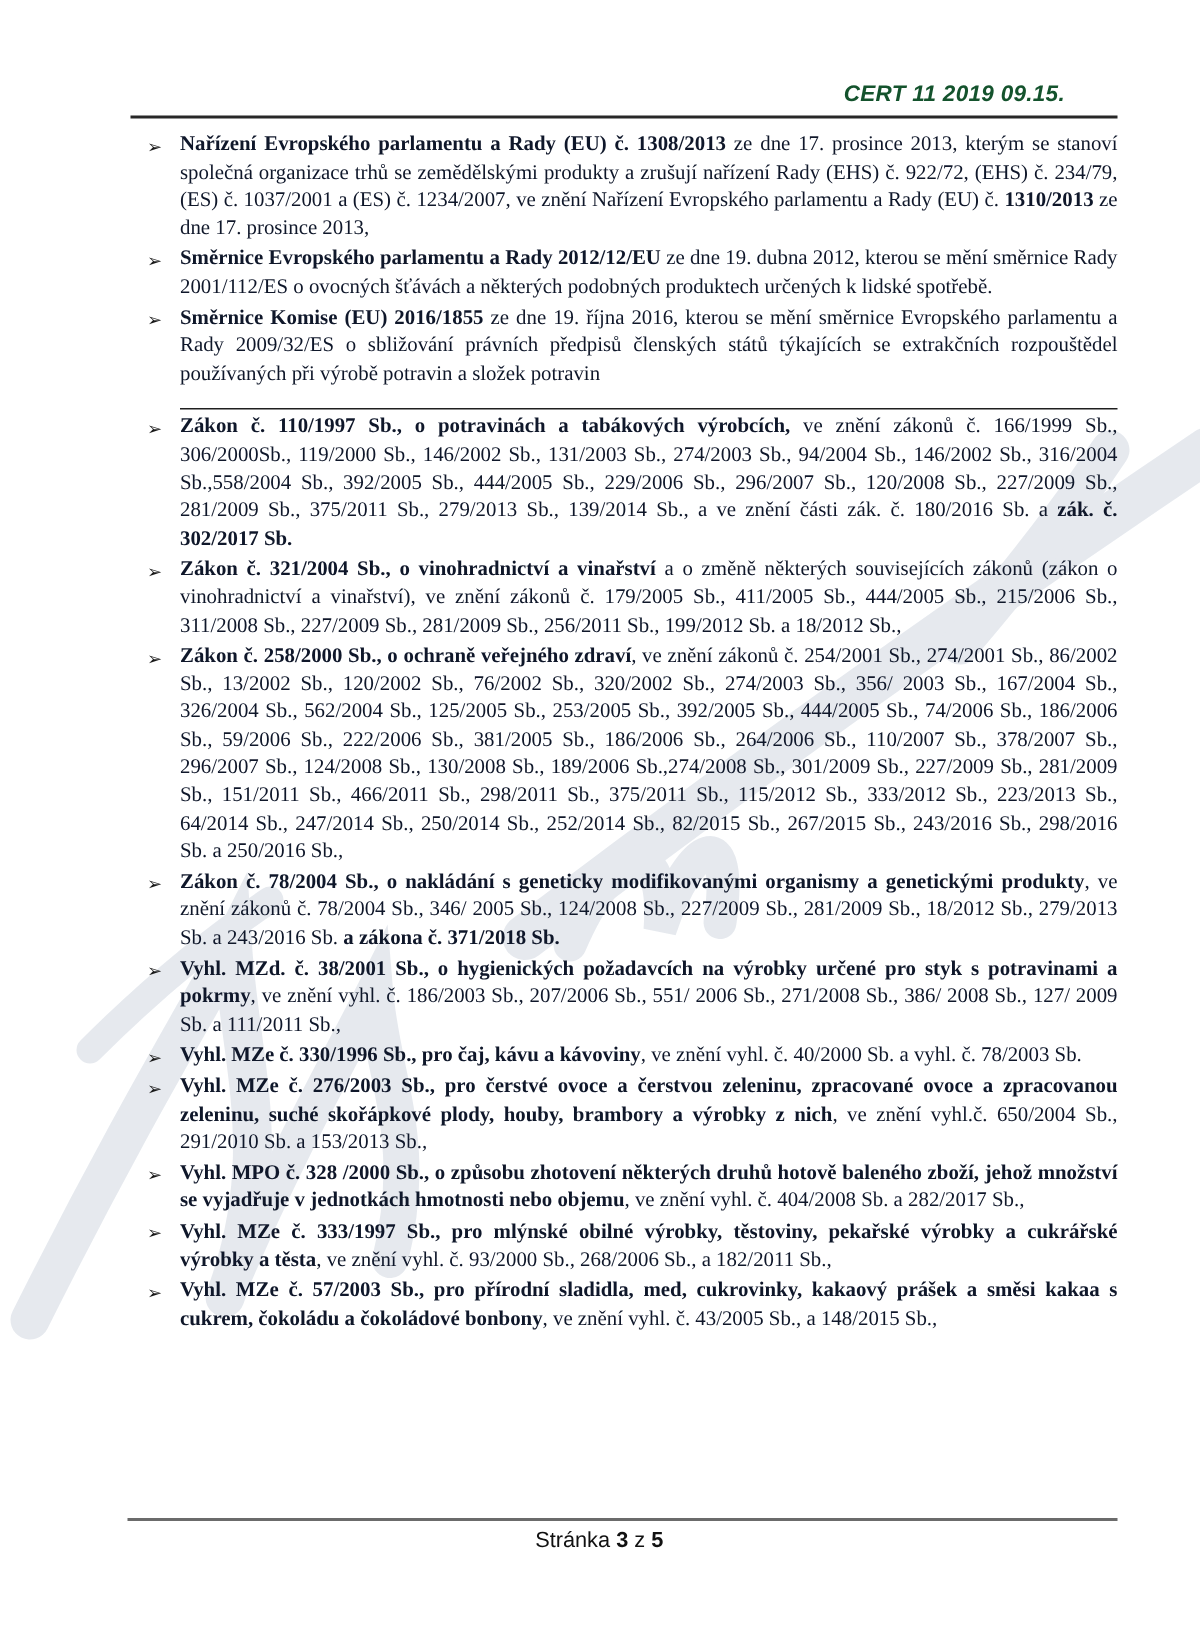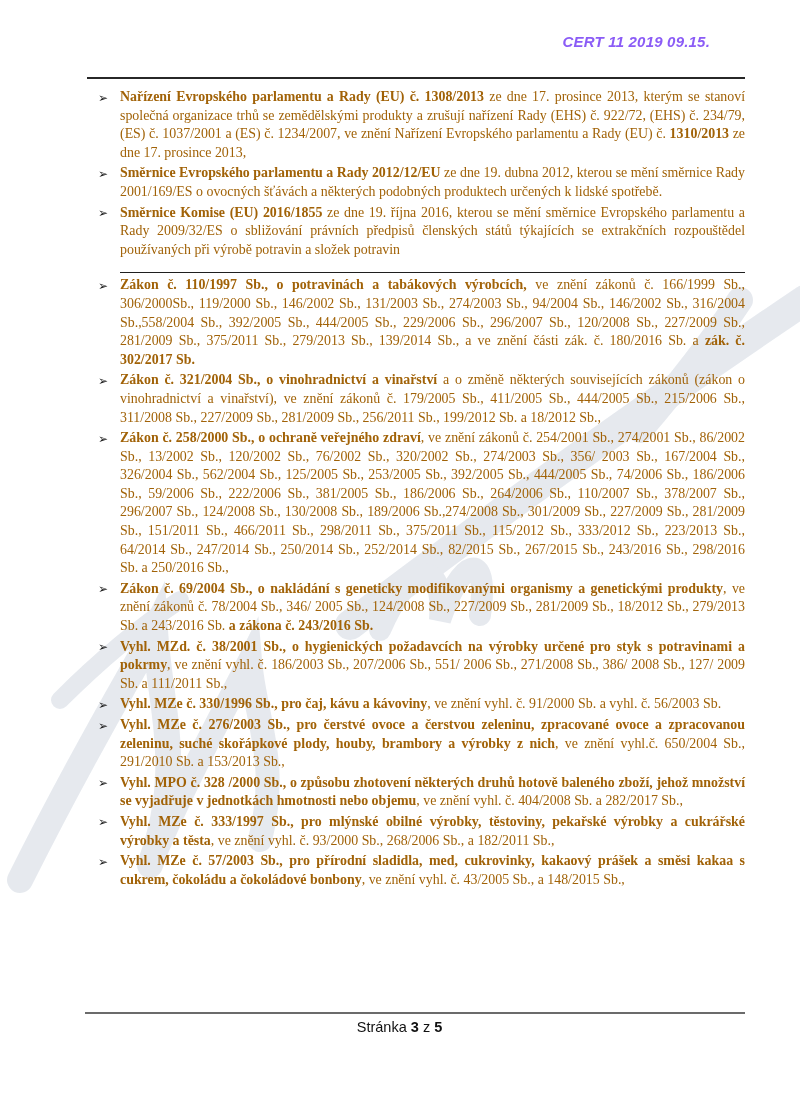--- a/index.html
+++ b/index.html
@@ -2,40 +2,40 @@
 <html><head>
 <meta charset="utf-8">
 <style>
   html,body{margin:0;padding:0;}
   body{
     width:800px;height:1100px;position:relative;background:#ffffff;
     font-family:"Liberation Serif", serif;color:#151515;overflow:hidden;
   }
   .watermark{position:absolute;left:0;top:0;width:800px;height:1100px;z-index:0;pointer-events:none;}
   .header-code{
-    position:absolute;top:33px;right:90px;z-index:2;
+    position:absolute;top:54px;right:90px;z-index:2;
     font-family:"Liberation Sans", sans-serif;font-style:italic;font-weight:600;
-    font-size:15px;color:#8b5cf6;letter-spacing:0.2px;
+    font-size:15px;color:#14532d;letter-spacing:0.2px;
   }
   .header-rule{
     position:absolute;top:77px;left:87px;width:658px;height:0;
     border-top:2px solid #272727;z-index:2;
   }
   .content{
     position:absolute;left:98px;top:88px;width:647px;z-index:1;
   }
   .item{
     position:relative;padding-left:22px;text-align:justify;
     font-size:13.9px;line-height:18.6px;margin-bottom:2px;color:#151515;
   }
   .bullet{
     position:absolute;left:0;top:0.5px;font-family:"DejaVu Sans", sans-serif;
     font-size:12px;color:#1a1a1a;
   }
-  .seg{color:#a16207;}
+  .seg{color:#0f172a;}
   .seg.bold{font-weight:700;}
   .list-separator{
     margin:13px 0 3px 22px;border-top:1.8px solid #1f1f1f;height:0;width:625px;
   }
   .footer-rule{
     position:absolute;top:1012px;left:85px;width:660px;height:0;
     border-top:2px solid #6b6b6b;z-index:2;
   }
   .footer{
     position:absolute;top:1019px;left:0;width:799px;text-align:center;z-index:2;
@@ -56,31 +56,31 @@
     <path stroke-width="18" d="M 60 700 Q 120 640 180 600"></path>
   </g>
 </svg>
 
 <div class="header-code">CERT 11 2019 09.15.</div>
 <div class="header-rule"></div>
 
 <div class="content">
   <div>
       <div class="item"><span class="bullet">➢</span><span class="seg bold">Nařízení Evropského parlamentu a Rady (EU) č. 1308/2013</span><span class="seg"> ze dne 17. prosince 2013, kterým se stanoví společná organizace trhů se zemědělskými produkty a zrušují nařízení Rady (EHS) č. 922/72, (EHS) č. 234/79, (ES) č. 1037/2001 a (ES) č. 1234/2007, ve znění Nařízení Evropského parlamentu a Rady (EU) č. </span><span class="seg bold">1310/2013</span><span class="seg"> ze dne 17. prosince 2013,</span></div>
-      <div class="item"><span class="bullet">➢</span><span class="seg bold">Směrnice Evropského parlamentu a Rady 2012/12/EU</span><span class="seg"> ze dne 19. dubna 2012, kterou se mění směrnice Rady 2001/169/ES o ovocných šťávách a některých podobných produktech určených k lidské spotřebě.</span></div>
+      <div class="item"><span class="bullet">➢</span><span class="seg bold">Směrnice Evropského parlamentu a Rady 2012/12/EU</span><span class="seg"> ze dne 19. dubna 2012, kterou se mění směrnice Rady 2001/112/ES o ovocných šťávách a některých podobných produktech určených k lidské spotřebě.</span></div>
       <div class="item"><span class="bullet">➢</span><span class="seg bold">Směrnice Komise (EU) 2016/1855</span><span class="seg"> ze dne 19. října 2016, kterou se mění směrnice Evropského parlamentu a Rady 2009/32/ES o sbližování právních předpisů členských států týkajících se extrakčních rozpouštědel používaných při výrobě potravin a složek potravin</span></div>
     </div>
   <div class="list-separator"></div>
   <div>
       <div class="item"><span class="bullet">➢</span><span class="seg bold">Zákon č. 110/1997 Sb., o potravinách a tabákových výrobcích,</span><span class="seg"> ve znění zákonů č. 166/1999 Sb., 306/2000Sb., 119/2000 Sb., 146/2002 Sb., 131/2003 Sb., 274/2003 Sb., 94/2004 Sb., 146/2002 Sb., 316/2004 Sb.,558/2004 Sb., 392/2005 Sb., 444/2005 Sb., 229/2006 Sb., 296/2007 Sb., 120/2008 Sb., 227/2009 Sb., 281/2009 Sb., 375/2011 Sb., 279/2013 Sb., 139/2014 Sb., a ve znění části zák. č. 180/2016 Sb. a </span><span class="seg bold">zák. č. 302/2017 Sb.</span></div>
       <div class="item"><span class="bullet">➢</span><span class="seg bold">Zákon č. 321/2004 Sb., o vinohradnictví a vinařství</span><span class="seg"> a o změně některých souvisejících zákonů (zákon o vinohradnictví a vinařství), ve znění zákonů č. 179/2005 Sb., 411/2005 Sb., 444/2005 Sb., 215/2006 Sb., 311/2008 Sb., 227/2009 Sb., 281/2009 Sb., 256/2011 Sb., 199/2012 Sb. a 18/2012 Sb.,</span></div>
       <div class="item"><span class="bullet">➢</span><span class="seg bold">Zákon č. 258/2000 Sb., o ochraně veřejného zdraví</span><span class="seg">, ve znění zákonů č. 254/2001 Sb., 274/2001 Sb., 86/2002 Sb., 13/2002 Sb., 120/2002 Sb., 76/2002 Sb., 320/2002 Sb., 274/2003 Sb., 356/ 2003 Sb., 167/2004 Sb., 326/2004 Sb., 562/2004 Sb., 125/2005 Sb., 253/2005 Sb., 392/2005 Sb., 444/2005 Sb., 74/2006 Sb., 186/2006 Sb., 59/2006 Sb., 222/2006 Sb., 381/2005 Sb., 186/2006 Sb., 264/2006 Sb., 110/2007 Sb., 378/2007 Sb., 296/2007 Sb., 124/2008 Sb., 130/2008 Sb., 189/2006 Sb.,274/2008 Sb., 301/2009 Sb., 227/2009 Sb., 281/2009 Sb., 151/2011 Sb., 466/2011 Sb., 298/2011 Sb., 375/2011 Sb., 115/2012 Sb., 333/2012 Sb., 223/2013 Sb., 64/2014 Sb., 247/2014 Sb., 250/2014 Sb., 252/2014 Sb., 82/2015 Sb., 267/2015 Sb., 243/2016 Sb., 298/2016 Sb. a 250/2016 Sb.,</span></div>
-      <div class="item"><span class="bullet">➢</span><span class="seg bold">Zákon č. 69/2004 Sb., o nakládání s geneticky modifikovanými organismy a genetickými produkty</span><span class="seg">, ve znění zákonů č. 78/2004 Sb., 346/ 2005 Sb., 124/2008 Sb., 227/2009 Sb., 281/2009 Sb., 18/2012 Sb., 279/2013 Sb. a 243/2016 Sb.</span><span class="seg bold"> a zákona č. 243/2016 Sb.</span></div>
+      <div class="item"><span class="bullet">➢</span><span class="seg bold">Zákon č. 78/2004 Sb., o nakládání s geneticky modifikovanými organismy a genetickými produkty</span><span class="seg">, ve znění zákonů č. 78/2004 Sb., 346/ 2005 Sb., 124/2008 Sb., 227/2009 Sb., 281/2009 Sb., 18/2012 Sb., 279/2013 Sb. a 243/2016 Sb.</span><span class="seg bold"> a zákona č. 371/2018 Sb.</span></div>
       <div class="item"><span class="bullet">➢</span><span class="seg bold">Vyhl. MZd. č. 38/2001 Sb., o hygienických požadavcích na výrobky určené pro styk s potravinami a pokrmy</span><span class="seg">, ve znění vyhl. č. 186/2003 Sb., 207/2006 Sb., 551/ 2006 Sb., 271/2008 Sb., 386/ 2008 Sb., 127/ 2009 Sb. a 111/2011 Sb.,</span></div>
-      <div class="item"><span class="bullet">➢</span><span class="seg bold">Vyhl. MZe č. 330/1996 Sb., pro čaj, kávu a kávoviny</span><span class="seg">, ve znění vyhl. č. 91/2000 Sb. a vyhl. č. 56/2003 Sb.</span></div>
+      <div class="item"><span class="bullet">➢</span><span class="seg bold">Vyhl. MZe č. 330/1996 Sb., pro čaj, kávu a kávoviny</span><span class="seg">, ve znění vyhl. č. 40/2000 Sb. a vyhl. č. 78/2003 Sb.</span></div>
       <div class="item"><span class="bullet">➢</span><span class="seg bold">Vyhl. MZe č. 276/2003 Sb., pro čerstvé ovoce a čerstvou zeleninu, zpracované ovoce a zpracovanou zeleninu, suché skořápkové plody, houby, brambory a výrobky z nich</span><span class="seg">, ve znění vyhl.č. 650/2004 Sb., 291/2010 Sb. a 153/2013 Sb.,</span></div>
       <div class="item"><span class="bullet">➢</span><span class="seg bold">Vyhl. MPO č. 328 /2000 Sb., o způsobu zhotovení některých druhů hotově baleného zboží, jehož množství se vyjadřuje v jednotkách hmotnosti nebo objemu</span><span class="seg">, ve znění vyhl. č. 404/2008 Sb. a 282/2017 Sb.,</span></div>
       <div class="item"><span class="bullet">➢</span><span class="seg bold">Vyhl. MZe č. 333/1997 Sb., pro mlýnské obilné výrobky, těstoviny, pekařské výrobky a cukrářské výrobky a těsta</span><span class="seg">, ve znění vyhl. č. 93/2000 Sb., 268/2006 Sb., a 182/2011 Sb.,</span></div>
       <div class="item"><span class="bullet">➢</span><span class="seg bold">Vyhl. MZe č. 57/2003 Sb., pro přírodní sladidla, med, cukrovinky, kakaový prášek a směsi kakaa s cukrem, čokoládu a čokoládové bonbony</span><span class="seg">, ve znění vyhl. č. 43/2005 Sb., a 148/2015 Sb.,</span></div>
     </div>
 </div>
 
 <div class="footer-rule"></div>
 <div class="footer">
   <span>Stránka</span>&nbsp;<b>3</b>

